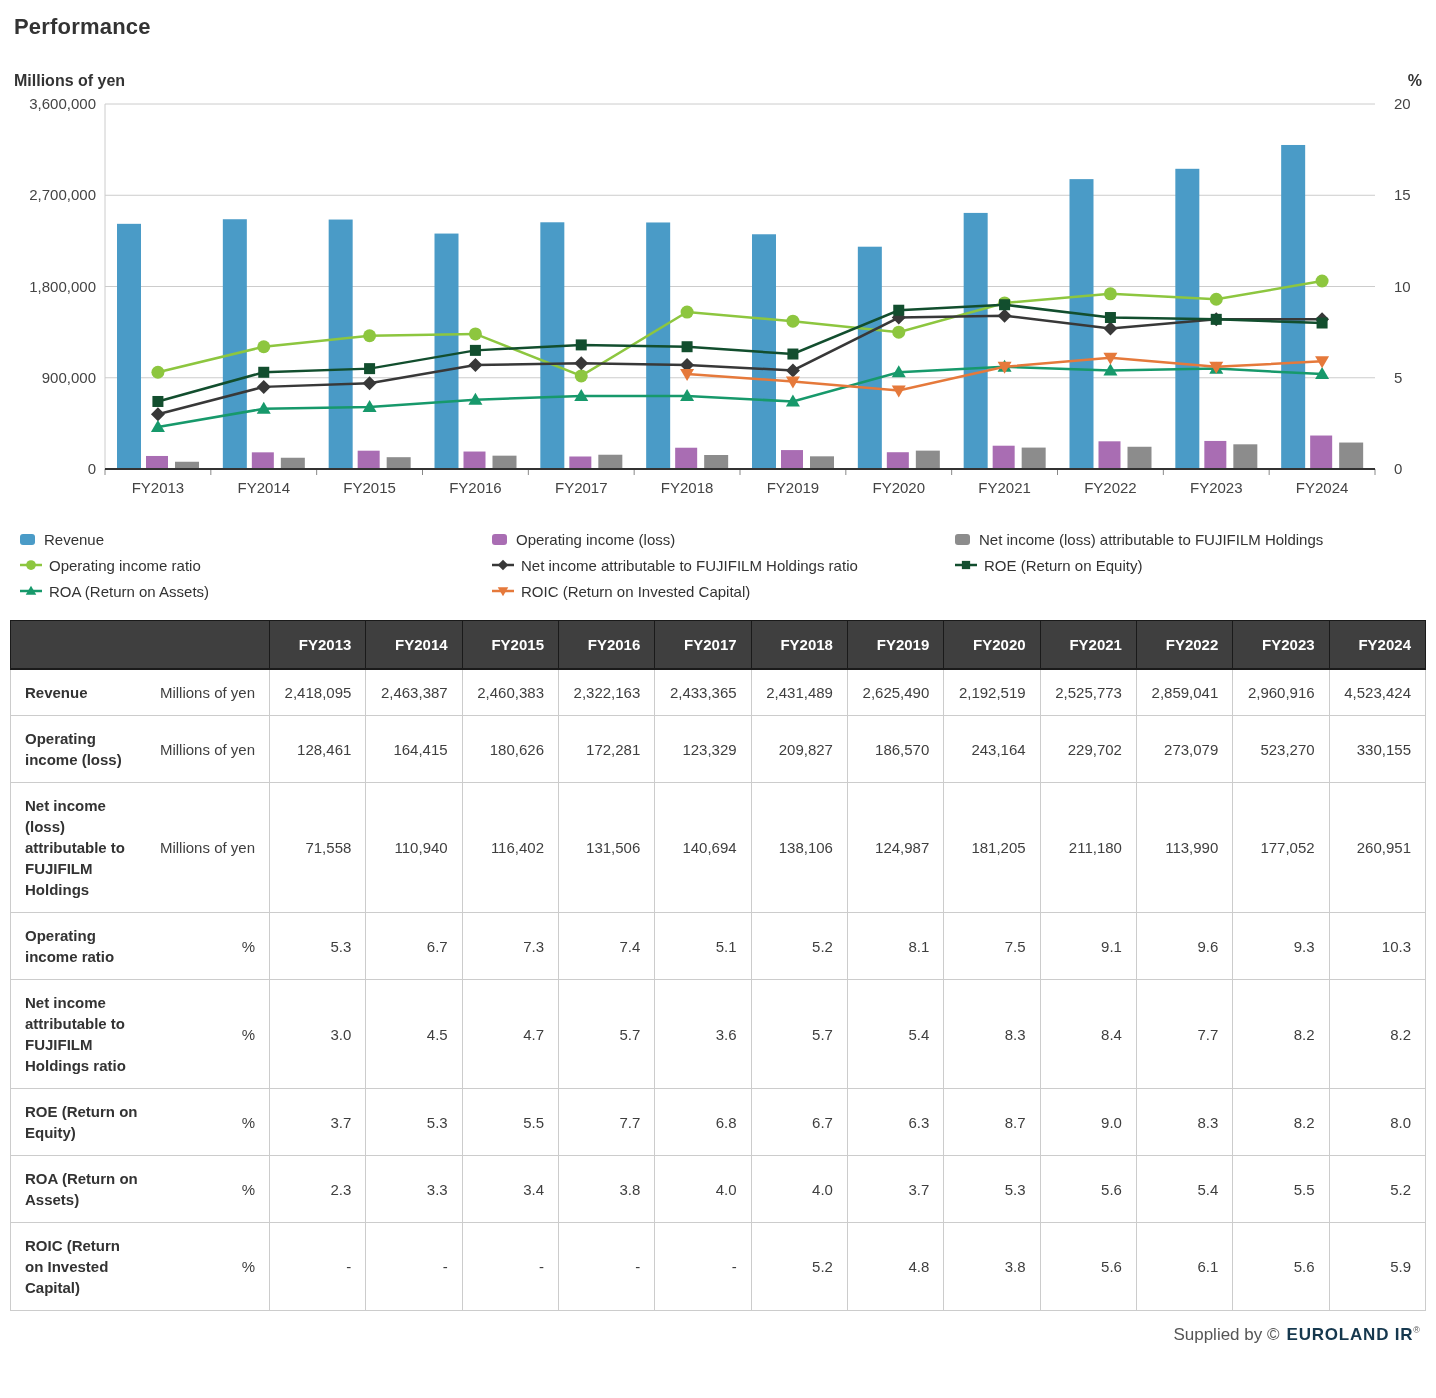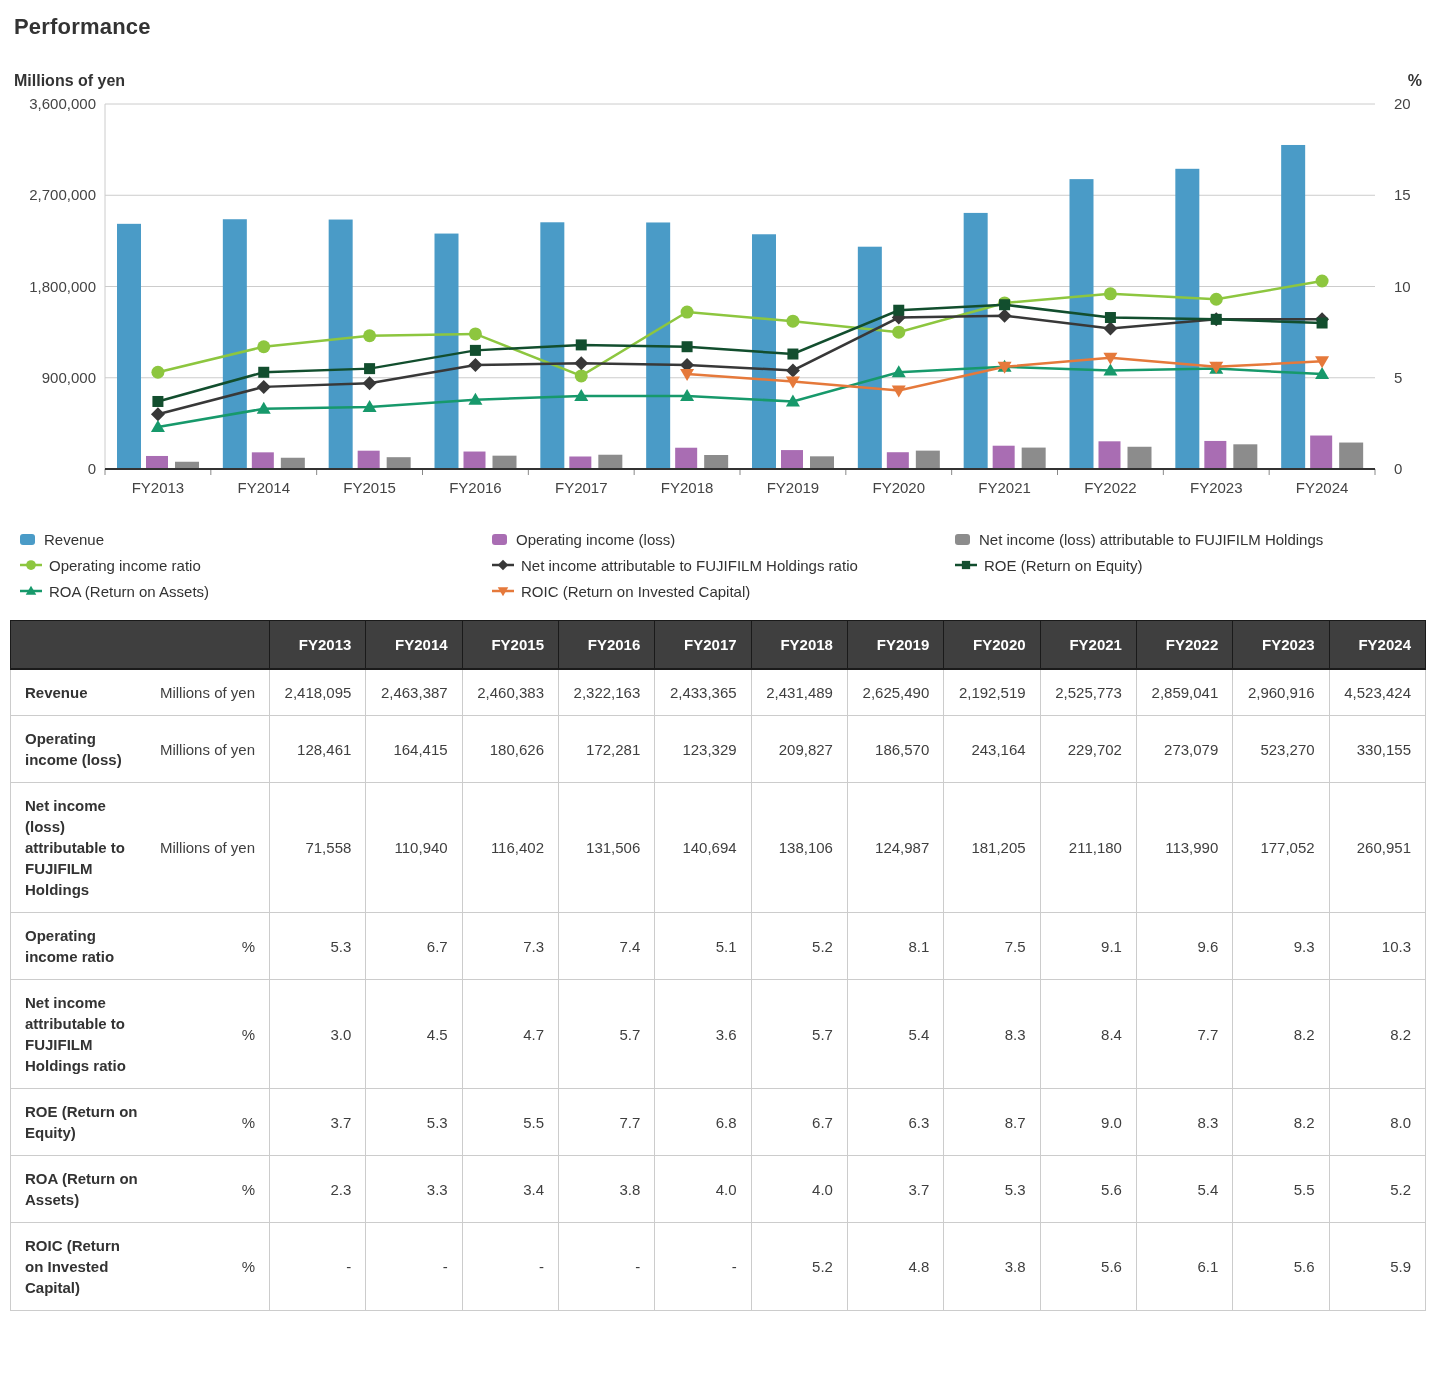--- a/index.html
+++ b/index.html
@@ -430,14 +430,17 @@
           <td>4.8</td>
           <td>3.8</td>
           <td>5.6</td>
           <td>6.1</td>
           <td>5.6</td>
           <td>5.9</td>
         </tr>
       </tbody>
   </table>
 
+  <div class="footer">
+    <span>Supplied by ©</span><span class="brand">EUROLAND IR</span><sup>®</sup>
+  </div>
 
 </div>
 
 </body></html>

